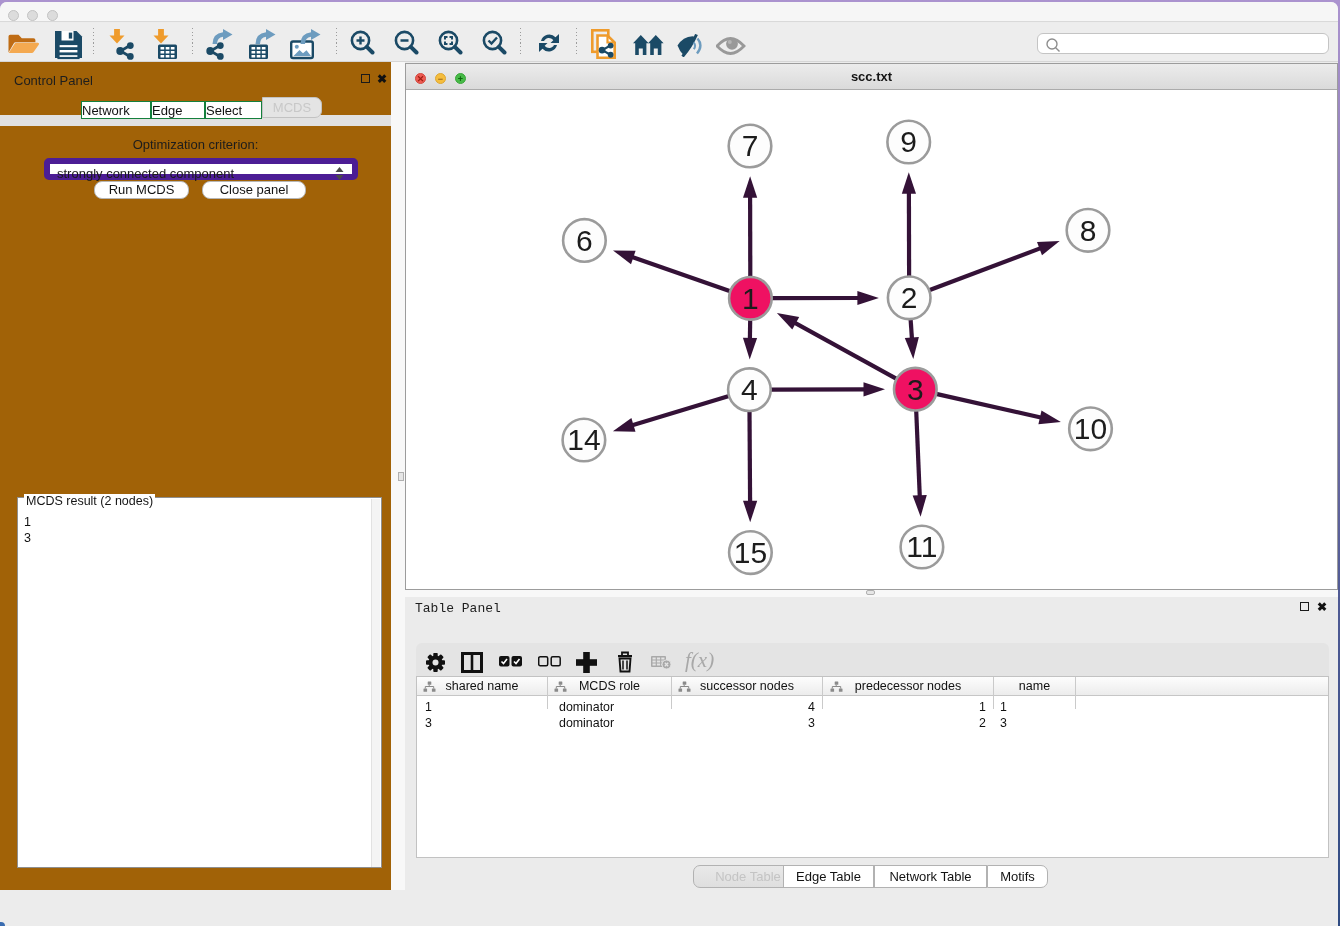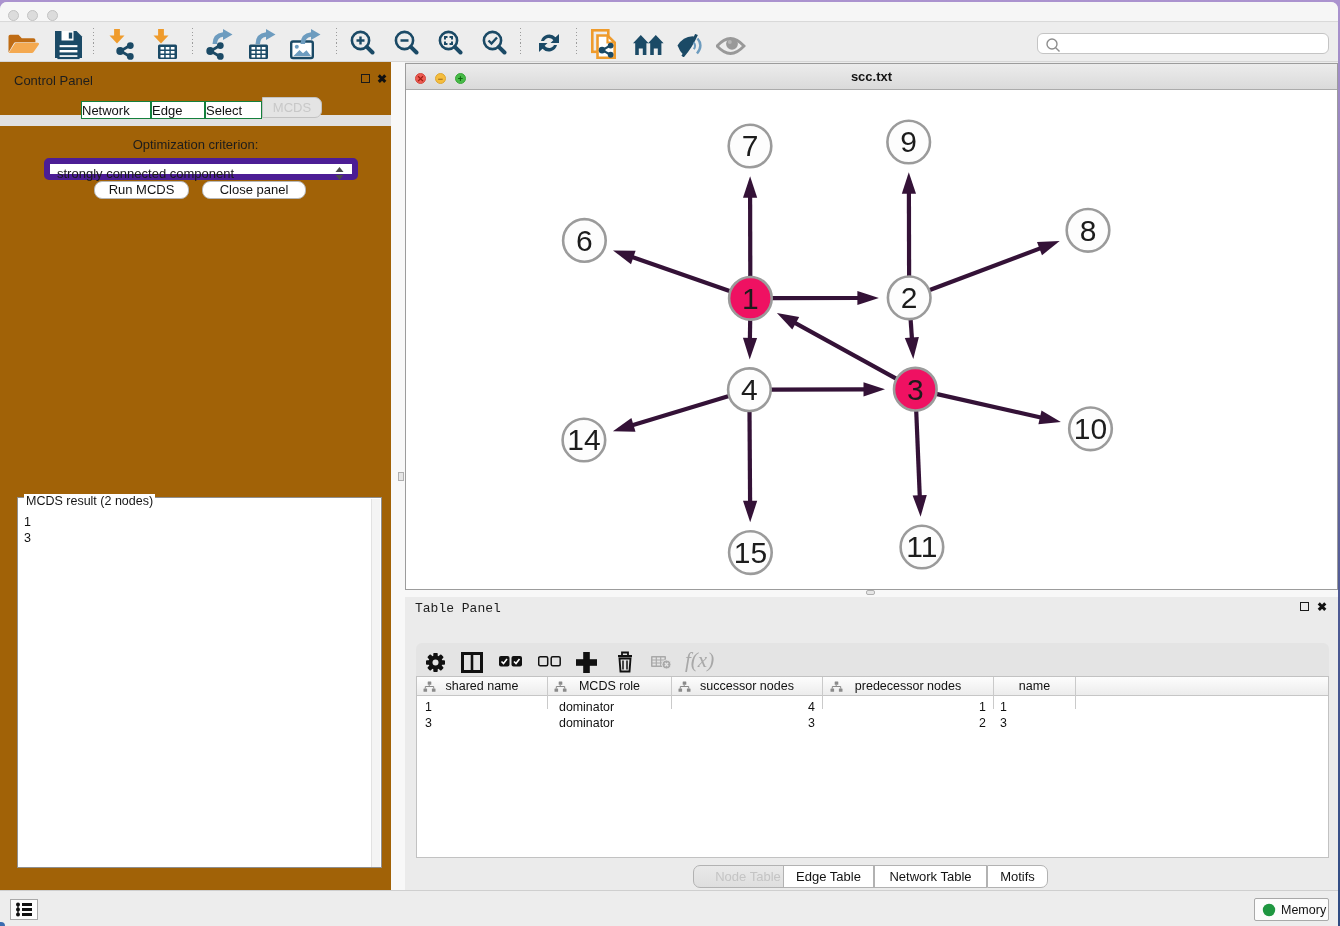--- a/index.html
+++ b/index.html
@@ -429,33 +429,14 @@
       <div class="trow" style="left:255px;top:39px;width:143px;text-align:right">3</div>
       <div class="trow" style="left:406px;top:39px;width:163px;text-align:right">2</div>
       <div class="trow" style="left:583px;top:39px">3</div>
     </div>
     <div class="btab" style="left:288px;width:110px;background:linear-gradient(180deg,#e9e9e9,#dedede);color:#c4c4c4;border-radius:7px 0 0 7px">Node Table</div>
     <div class="btab" style="left:378px;width:91px">Edge Table</div>
     <div class="btab" style="left:469px;width:113px">Network Table</div>
     <div class="btab" style="left:582px;width:61px;border-radius:0 7px 7px 0">Motifs</div>
   </div>
 
-  <div id="status">
-    <div id="listbtn">
-        <svg width="26" height="19" style="position:absolute;left:0px;top:0px">
-      <line x1="7" y1="4" x2="7" y2="15" stroke="#111" stroke-width="1.2"></line>
-      <circle cx="7" cy="4.5" r="2" fill="#111"></circle>
-          <circle cx="7" cy="9.5" r="2" fill="#111"></circle>
-          <circle cx="7" cy="14.5" r="2" fill="#111"></circle>
-      <rect x="11" y="3" width="10" height="3" fill="#111"></rect>
-          <rect x="11" y="8" width="10" height="3" fill="#111"></rect>
-          <rect x="11" y="13" width="10" height="3" fill="#111"></rect>
-    </svg>
-      </div>
-    <div id="membtn">
-        <svg width="14" height="14" style="position:absolute;left:7px;top:4px">
-          <circle cx="7" cy="7" r="6.2" fill="#1e9640"></circle>
-        </svg>
-        <span style="position:absolute;left:26px;top:4px">Memory</span>
-      </div>
-  </div>
 </div>
 <div style="position:absolute;left:0px;top:922px;width:5px;height:4px;background:#3a6cb0;border-radius:0 4px 0 0"></div>
 
 </body></html>

